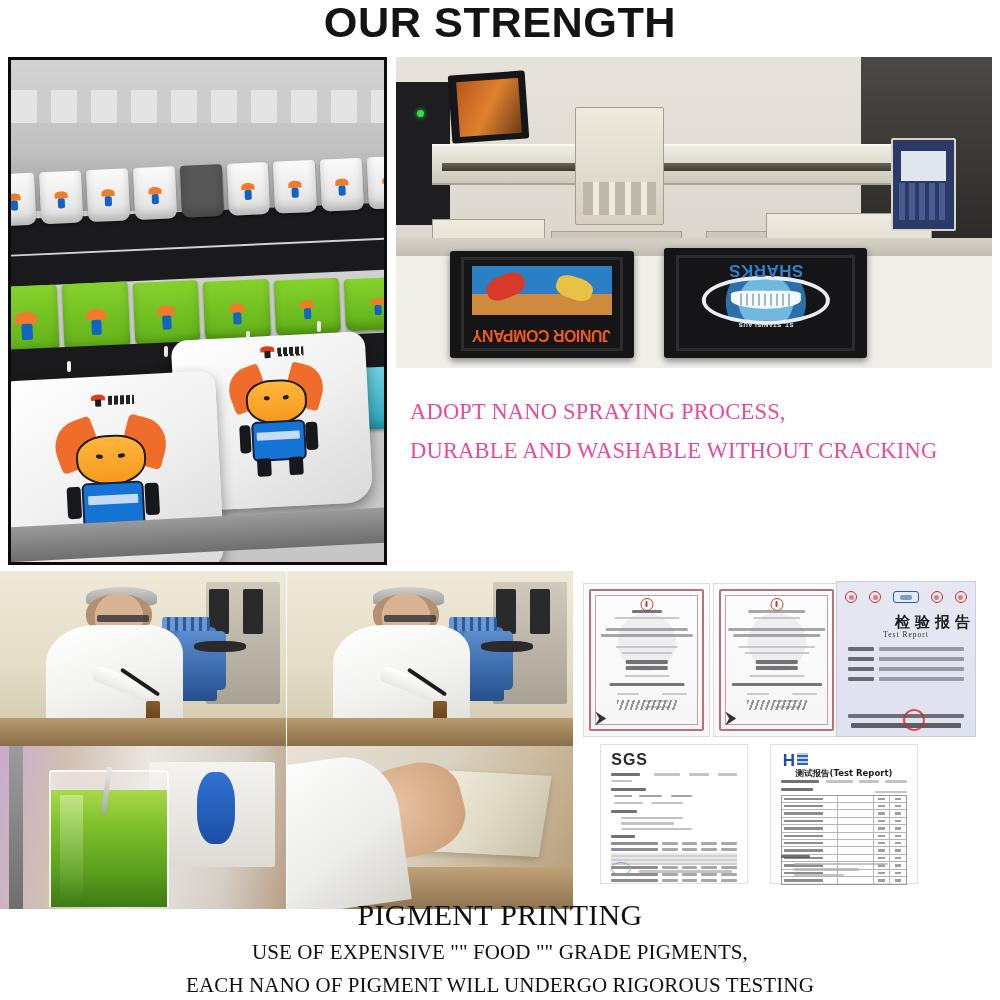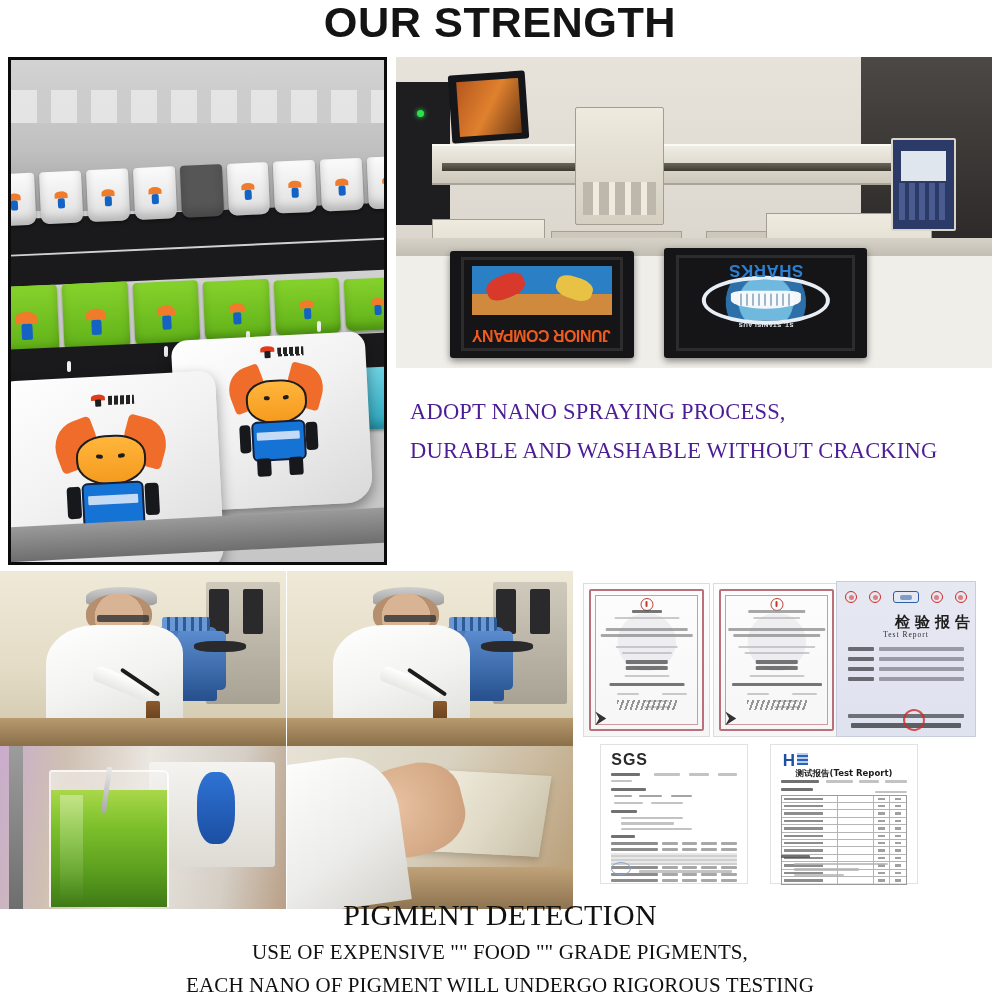--- a/index.html
+++ b/index.html
@@ -323,21 +323,21 @@
 
   
   #pattern-block {
     position:absolute; left: 396px; top: 386px; width: 604px;
   }
   #pattern-block .head {
     font-size: 30px; letter-spacing: 0.4px; color:#111; text-align:center;
     padding-left: 6px;
   }
   #pattern-block .line {
-    font-size: 22.5px; color:#4c1d95; letter-spacing:.2px; margin-top:13px;
+    font-size: 22.5px; color:#ec4899; letter-spacing:.2px; margin-top:13px;
     padding-left: 14px;
   }
 
   
   .lab { position:absolute; overflow:hidden; }
   .lab-bg {
     position:absolute; inset:0;
     background: linear-gradient(#efe9d8 0%,#e4dcc6 55%,#cfc5ab 100%);
   }
   .lab .sci-head {
@@ -1234,18 +1234,18 @@
         </div>
     </div>
 
     <div class="txtline dark" style="left:7%;bottom:18%;width:20%;height:3px;"></div>
     <div class="txtline lite" style="left:16%;bottom:13%;width:64%;height:2.5px;"></div>
     <div class="txtline lite" style="left:16%;bottom:9%;width:44%;height:2.5px;"></div>
     <div class="txtline lite" style="left:16%;bottom:5%;width:34%;height:2.5px;"></div>
   </div>
 
   <div id="pigment-block">
-    <div class="head">PIGMENT DETECTION</div>
+    <div class="head">PIGMENT PRINTING</div>
     <div class="line">USE OF EXPENSIVE "" FOOD "" GRADE PIGMENTS,</div>
     <div class="line">EACH NANO OF PIGMENT WILL UNDERGO RIGOROUS TESTING</div>
   </div>
 
 </div>
 
 </body></html>

